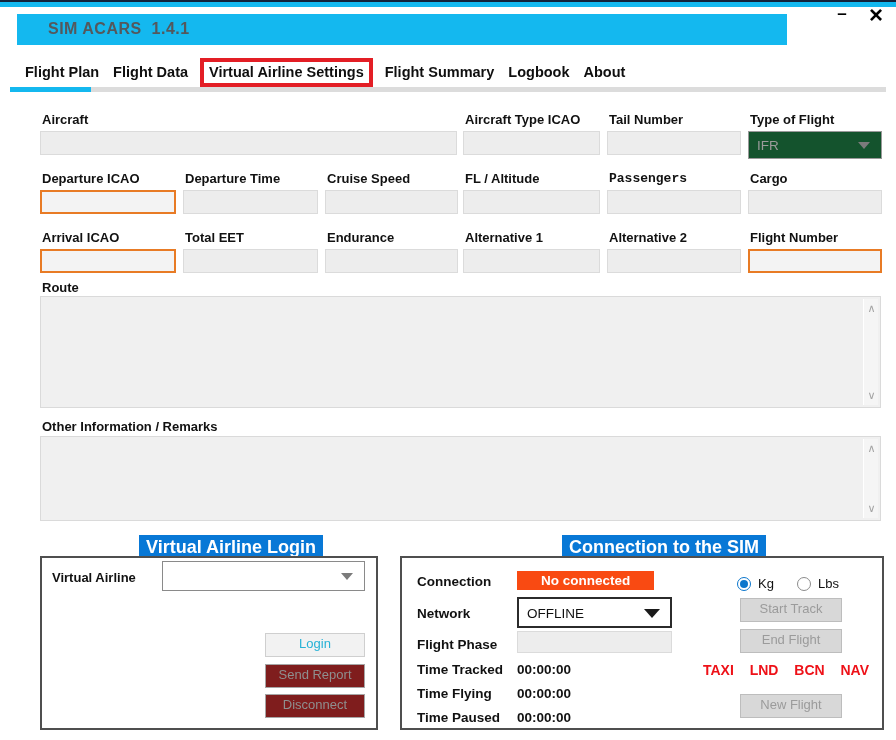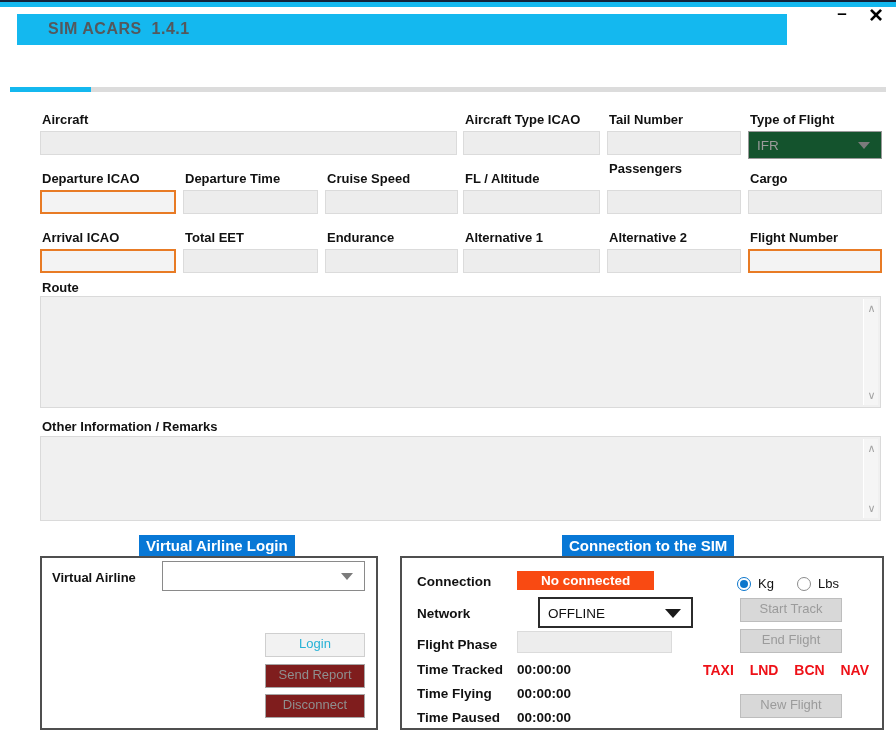--- a/index.html
+++ b/index.html
@@ -37,21 +37,21 @@
     border-left:6px solid transparent; border-right:6px solid transparent; border-top:7px solid #7b7b7b; }
   .arr-black { position:absolute; right:10px; top:50%; margin-top:-4px; width:0; height:0;
     border-left:8px solid transparent; border-right:8px solid transparent; border-top:9px solid #1a1a1a; }
   .area { position:absolute; left:40px; width:841px; background:#F0F0F0; border:1px solid #DADADA; }
   .scrolltrack { position:absolute; top:2px; bottom:2px; right:2px; width:15px; background:#F5F5F5;
     border-left:1px solid #ffffff; }
   .chev { position:absolute; left:0; width:15px; text-align:center; color:#A3A3A3; font-size:11px;
     font-family:"DejaVu Sans", sans-serif; }
   .chev.up { top:3px; } .chev.dn { bottom:3px; }
   
-  .badge-blue { position:absolute; background:#0878D6; color:#fff; font-size:15px; font-weight:bold;
+  .badge-blue { position:absolute; background:#0878D6; color:#fff; font-size:18px; font-weight:bold;
     padding:2px 7px; white-space:nowrap; }
   .groupbox { position:absolute; border:2px solid #4F4F4F; background:#fff; }
   .btn { position:absolute; width:100px; height:24px; font-size:13px; text-align:center;
     line-height:20px; cursor:default; }
   .btn.on  { background:#F2F2F2; border:1px solid #CFCFCF; color:#27B2D6; }
   .btn.off { background:#7f1d1d; border:1px solid #A6A6A6; color:#8F8F8F; }
   .btn.off2 { background:#D8D8D8; border:1px solid #BDBDBD; color:#9B9B9B; }
   .status-badge { position:absolute; background:#F94A12; color:#fff; font-size:13.5px; font-weight:bold;
     padding:2px 24px; white-space:nowrap;text-align:right; }
   .val { position:absolute; font-size:13.5px; font-weight:bold; color:#111; }
@@ -69,20 +69,28 @@
 
 <div id="app">
 
   <div class="top-strip"></div>
   <div class="titlebar">
     <div class="title">SIM ACARS  1.4.1</div>
   </div>
   <div class="win-btn min-glyph">–</div>
   <div class="win-btn close-glyph">×</div>
 
+  <div class="tabs">
+    <span class="tab">Flight Plan</span>
+    <span class="tab">Flight Data</span>
+    <span class="tab tab-redbox">Virtual Airline Settings</span>
+    <span class="tab">Flight Summary</span>
+    <span class="tab">Logbook</span>
+    <span class="tab">About</span>
+  </div>
   <div class="tab-underline">
     <div class="active-seg"></div>
   </div>
 
   <div class="lbl" style="left:42px; top:112px;">Aircraft</div>
   <input class="inp" style="left: 40px; top: 131px; width: 417px;">
   <div class="lbl" style="left:465px; top:112px;">Aircraft Type ICAO</div>
   <input class="inp" style="left: 463px; top: 131px; width: 137px;">
   <div class="lbl" style="left:609px; top:112px;">Tail Number</div>
   <input class="inp" style="left: 607px; top: 131px; width: 134px;">
@@ -93,21 +101,21 @@
   </div>
 
   <div class="lbl" style="left:42px; top:171px;">Departure ICAO</div>
   <input class="inp orange" style="left: 40px; top: 190px; width: 136px;">
   <div class="lbl" style="left:185px; top:171px;">Departure Time</div>
   <input class="inp" style="left: 183px; top: 190px; width: 135px;">
   <div class="lbl" style="left:327px; top:171px;">Cruise Speed</div>
   <input class="inp" style="left: 325px; top: 190px; width: 133px;">
   <div class="lbl" style="left:465px; top:171px;">FL / Altitude</div>
   <input class="inp" style="left: 463px; top: 190px; width: 137px;">
-  <div class="lbl" style="left:609px; top:161px;">Passengers</div>
+  <div class="lbl" style="left:609px; top:171px;font-family:Liberation Mono, monospace;">Passengers</div>
   <input class="inp" style="left: 607px; top: 190px; width: 134px;">
   <div class="lbl" style="left:750px; top:171px;">Cargo</div>
   <input class="inp" style="left: 748px; top: 190px; width: 134px;">
 
   <div class="lbl" style="left:42px; top:230px;">Arrival ICAO</div>
   <input class="inp orange" style="left: 40px; top: 249px; width: 136px;">
   <div class="lbl" style="left:185px; top:230px;">Total EET</div>
   <input class="inp" style="left: 183px; top: 249px; width: 135px;">
   <div class="lbl" style="left:327px; top:230px;">Endurance</div>
   <input class="inp" style="left: 325px; top: 249px; width: 133px;">
@@ -145,21 +153,21 @@
   <div class="btn off" style="left:265px; top:664px;">Send Report</div>
   <div class="btn off" style="left:265px; top:694px;">Disconnect</div>
 
   <div class="badge-blue" style="left:562px; top:535px;">Connection to the SIM</div>
   <div class="groupbox" style="left:400px; top:556px; width:484px; height:174px;"></div>
 
   <div class="lbl" style="left:417px; top:574px; font-size:13.5px;">Connection</div>
   <div class="status-badge" style="left:517px; top:571px;">No connected</div>
 
   <div class="lbl" style="left:417px; top:606px; font-size:13.5px;">Network</div>
-  <div class="dd" style="left:517px; top:597px; width:155px; height:31px; background:#fff; border:2px solid #2B2B2B;margin-left:21px;">
+  <div class="dd" style="left:517px; top:597px; width:155px; height:31px; background:#fff; border:2px solid #2B2B2B;">
     <span class="dd-val">OFFLINE</span>
     <span class="arr-black"></span>
   </div>
 
   <div class="lbl" style="left:417px; top:637px; font-size:13.5px;">Flight Phase</div>
   <input class="inp" style="left: 517px; top: 631px; width: 155px; height: 22px;" readonly="" value="">
 
   <div class="lbl" style="left:417px; top:662px; font-size:13.5px;">Time Tracked</div>
   <div class="val" style="left:517px; top:662px;">00:00:00</div>
   <div class="lbl" style="left:417px; top:686px; font-size:13.5px;">Time Flying</div>

